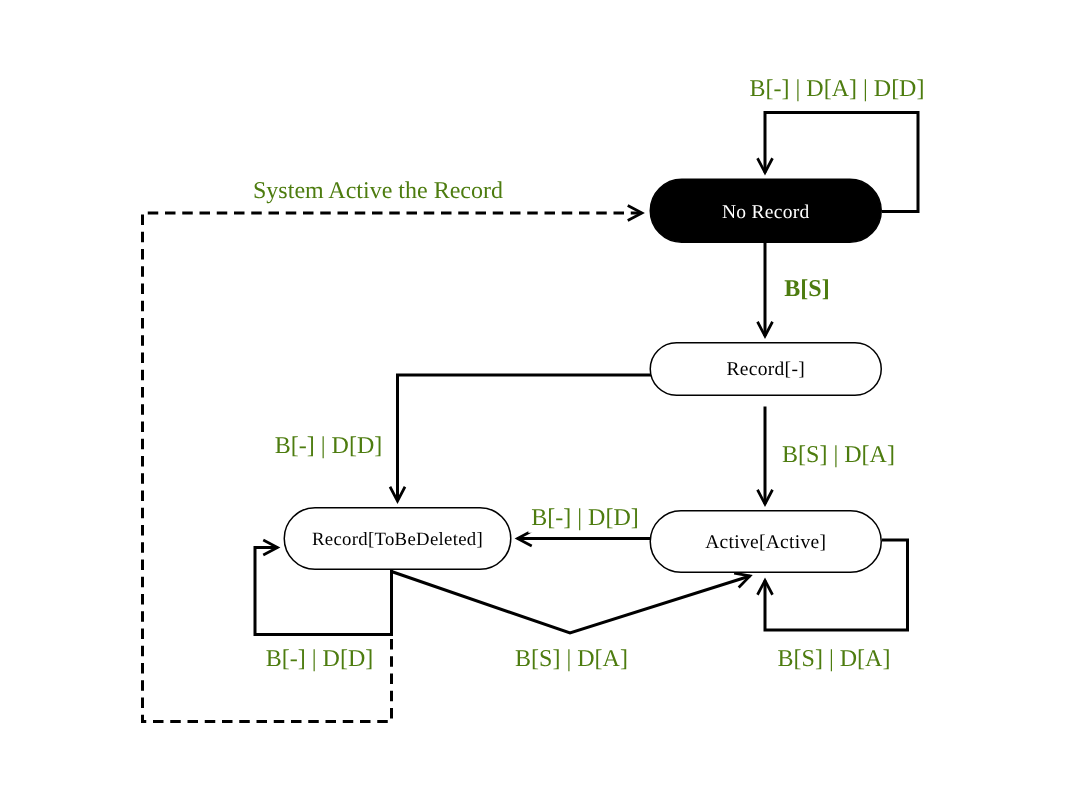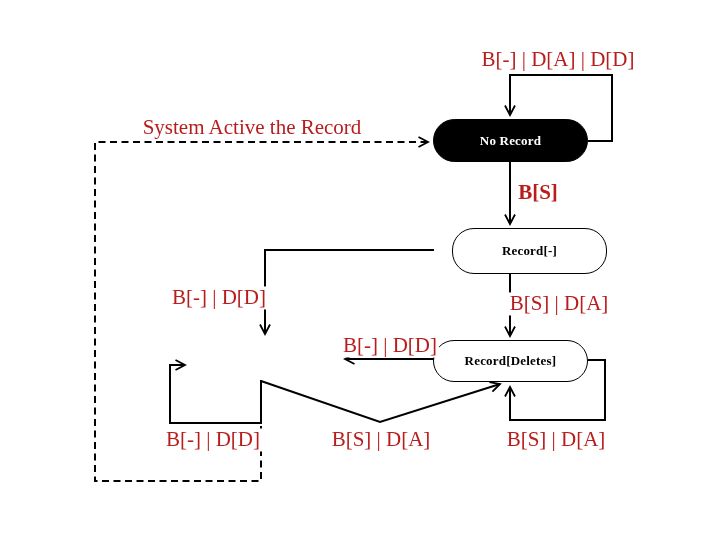--- a/index.html
+++ b/index.html
@@ -26,32 +26,31 @@
     border: 1.4px solid #000000;
     border-radius: 22px;
     background: #ffffff;
     color: #000000;
     display: flex;
     align-items: center;
     justify-content: center;
     font-size: 13px;
     letter-spacing: 0.2px;
     white-space: nowrap;
-    font-weight: bold;
   }
   .state.dark {
     background: #000000;
     color: #ffffff;
     border-color: #000000;
   }
   .edge-label {
     position: absolute;
     transform: translate(-50%, -50%);
-    font-size: 21px;
-    color: #b91c1c;
+    font-size: 16px;
+    color: #4d7c0f;
     background: #ffffff;
     white-space: nowrap;
     line-height: 1.1;
     padding: 0 2px;
   }
 </style>
 </head>
 <body>
 
 <div class="canvas">
@@ -79,28 +78,31 @@
 
     <path d="M 588 360 L 605 360 L 605 420 L 510 420 L 510 387" fill="none" stroke="#000000" stroke-width="2" marker-end="url(#arrow)"></path>
 
     <path d="M 261 380 L 261 481 L 95 481 L 95 142 L 428 142" fill="none" stroke="#000000" stroke-width="2" stroke-dasharray="7 4.5" marker-end="url(#arrow)"></path>
   </svg>
 
   <div class="state dark" style="left:433px; top:119px; width:155px; height:43px;">
     <span>No Record</span>
   </div>
 
-  <div class="state" style="left:452px; top:228px; width:155px; height:46px;">
+  <div class="state" style="left:433px; top:228px; width:155px; height:36px;">
     <span>Record[-]</span>
   </div>
 
   <div class="state" style="left:433px; top:340px; width:155px; height:42px;">
-    <span>Record[Deletes]</span>
+    <span>Active[Active]</span>
   </div>
 
+  <div class="state" style="left:189px; top:338px; width:152px; height:42px; font-size:12.5px;">
+    <span>Record[ToBeDeleted]</span>
+  </div>
 
   <div class="edge-label" style="left:558px; top:60px;">B[-] | D[A] | D[D]</div>
 
   <div class="edge-label" style="left:252px; top:128px;">System Active the Record</div>
 
   <div class="edge-label" style="left:538px; top:193px;font-weight:bold;">B[S]</div>
 
   <div class="edge-label" style="left:559px; top:304px;">B[S] | D[A]</div>
 
   <div class="edge-label" style="left:219px; top:298px;">B[-] | D[D]</div>

